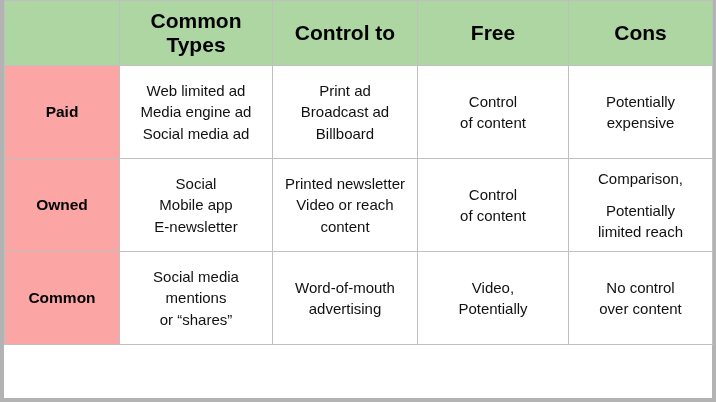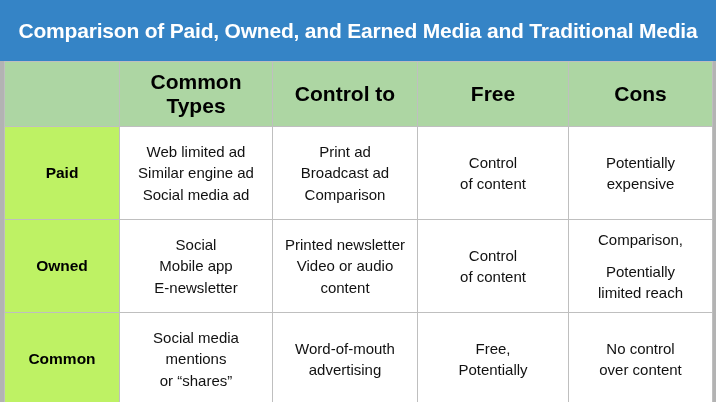--- a/index.html
+++ b/index.html
@@ -60,21 +60,21 @@
     box-sizing: border-box;
   }
   table.matrix th {
     background: #ADD6A3;
     font-size: 21px;
     font-weight: bold;
     color: #000000;
     height: 65px;
   }
   td.row-label {
-    background: #bef264;
+    background: #fca5a5;
     font-size: 15.5px;
     font-weight: bold;
     color: #000000;
   }
   td.cell {
     background: #ffffff;
     font-size: 15px;
     color: #111111;
     line-height: 1.42;
   }
@@ -88,23 +88,20 @@
   col.c1 { width: 153px; }
   col.c2 { width: 145px; }
   col.c3 { width: 151px; }
   col.c4 { width: 144px; }
 </style>
 </head>
 <body>
 
 <div id="infographic">
 
-  <div class="title-bar">
-    <div class="title-text">Comparison of Paid, Owned, and Earned Media and Traditional Media</div>
-  </div>
 
   <table class="matrix">
     <colgroup>
       <col class="c0">
         <col class="c1">
         <col class="c2">
         <col class="c3">
         <col class="c4">
     </colgroup>
     <thead>
@@ -115,48 +112,48 @@
         <th>Free</th>
         <th>Cons</th>
       </tr>
     </thead>
     <tbody>
 
       <tr class="data-row">
         <td class="row-label">Paid</td>
         <td class="cell">
           <span class="cell-line">Web limited ad</span>
-          <span class="cell-line">Similar engine ad</span>
+          <span class="cell-line">Media engine ad</span>
           <span class="cell-line">Social media ad</span>
         </td>
         <td class="cell">
           <span class="cell-line">Print ad</span>
           <span class="cell-line">Broadcast ad</span>
-          <span class="cell-line">Comparison</span>
+          <span class="cell-line">Billboard</span>
         </td>
         <td class="cell">
           <span class="cell-line">Control</span>
           <span class="cell-line">of content</span>
         </td>
         <td class="cell">
           <span class="cell-line">Potentially</span>
           <span class="cell-line">expensive</span>
         </td>
       </tr>
 
       <tr class="data-row">
         <td class="row-label">Owned</td>
         <td class="cell">
           <span class="cell-line">Social</span>
           <span class="cell-line">Mobile app</span>
           <span class="cell-line">E-newsletter</span>
         </td>
         <td class="cell">
           <span class="cell-line">Printed newsletter</span>
-          <span class="cell-line">Video or audio</span>
+          <span class="cell-line">Video or reach</span>
           <span class="cell-line">content</span>
         </td>
         <td class="cell">
           <span class="cell-line">Control</span>
           <span class="cell-line">of content</span>
         </td>
         <td class="cell">
           <span class="cell-line">Comparison,</span>
           <span class="cell-line gap">Potentially</span>
           <span class="cell-line">limited reach</span>
@@ -168,21 +165,21 @@
         <td class="cell">
           <span class="cell-line">Social media</span>
           <span class="cell-line">mentions</span>
           <span class="cell-line">or “shares”</span>
         </td>
         <td class="cell">
           <span class="cell-line">Word-of-mouth</span>
           <span class="cell-line">advertising</span>
         </td>
         <td class="cell">
-          <span class="cell-line">Free,</span>
+          <span class="cell-line">Video,</span>
           <span class="cell-line">Potentially</span>
         </td>
         <td class="cell">
           <span class="cell-line">No control</span>
           <span class="cell-line">over content</span>
         </td>
       </tr>
 
     </tbody>
   </table>

